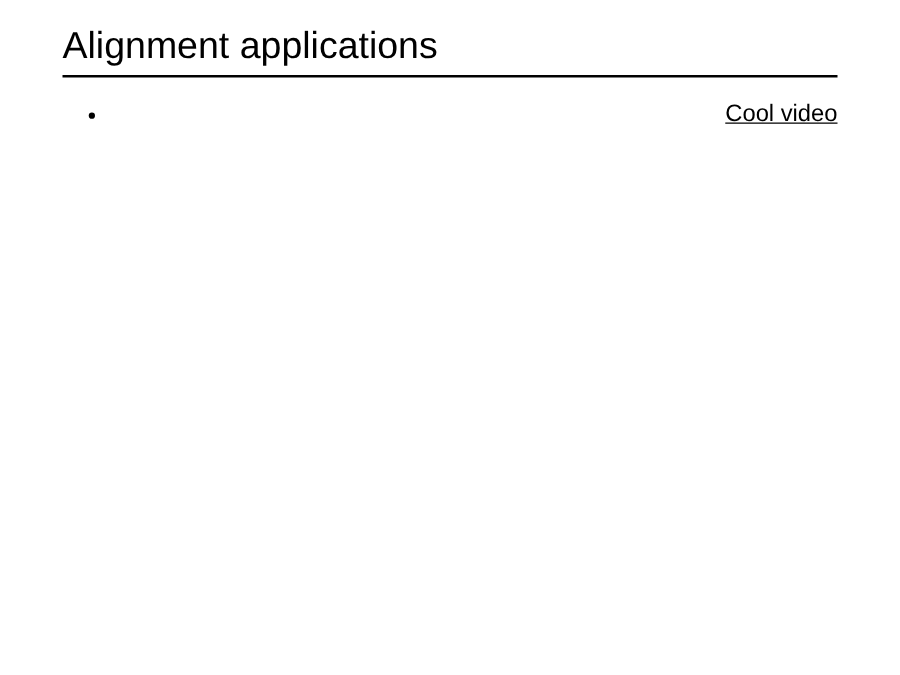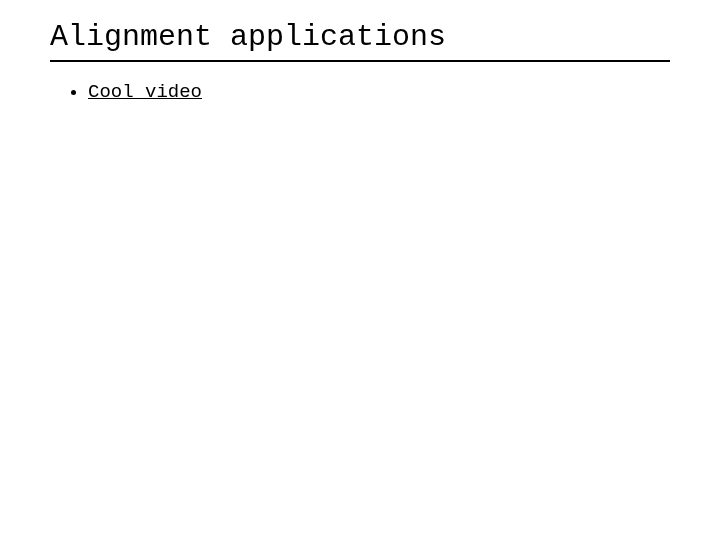--- a/index.html
+++ b/index.html
@@ -1,19 +1,18 @@
 <!DOCTYPE html>
 <html><head>
   <meta charset="utf-8">
   <style>
     * {
       margin: 0;
       padding: 0;
       box-sizing: border-box;
-      font-family: Liberation Mono, monospace;
     }
     body {
       width: 720px;
       height: 540px;
       background: #ffffff;
       font-family: Arial, Helvetica, sans-serif;
       color: #000000;
       overflow: hidden;
     }
     .slide {
@@ -27,20 +26,21 @@
       padding-bottom: 6px;
       border-bottom: 2px solid #000000;
       margin-bottom: 16px;
     }
     .content {
       padding-left: 10px;
     }
     .bullet-list {
       list-style: disc;
       padding-left: 28px;
+      text-align: right;
     }
     .bullet-item {
       font-size: 19px;
       line-height: 1.5;
     }
     .link {
       color: #000000;
       text-decoration: underline;
       cursor: pointer;
     }

